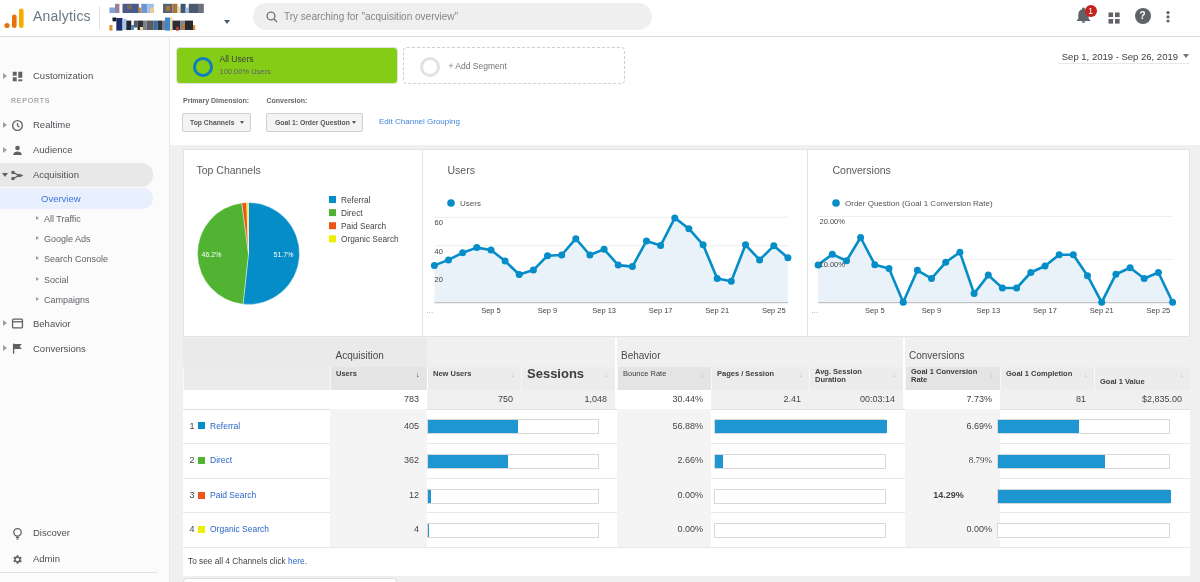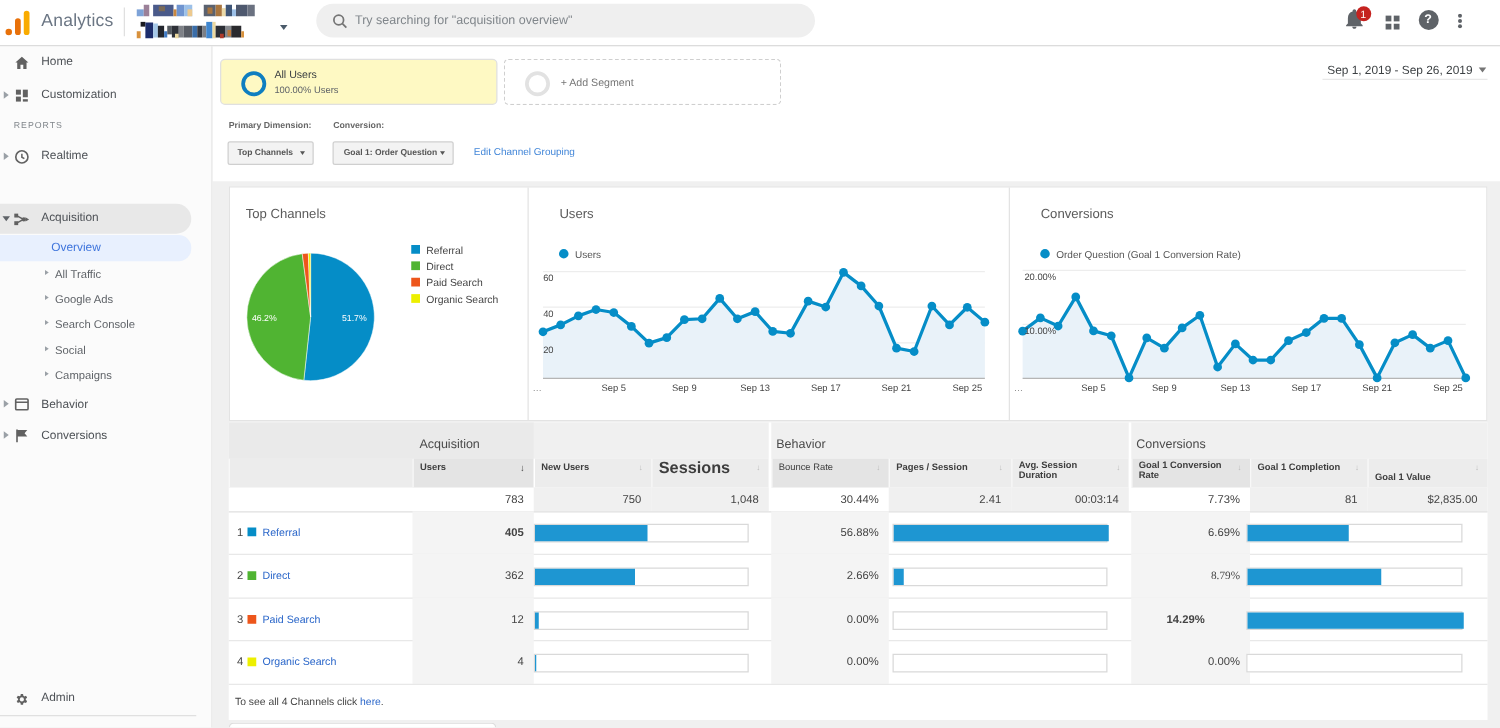--- a/index.html
+++ b/index.html
@@ -1,19 +1,19 @@
 <!DOCTYPE html>
 <html><head><meta charset="utf-8"><style>
 * { margin:0; padding:0; }
 body { width:1200px; height:582px; position:relative; overflow:hidden; font-family:"Liberation Sans", sans-serif; background:#f0f0f0; }
 </style></head>
 <body>
 <div style="position:absolute;left:170px;top:36px;width:1030px;height:546px;background:#f0f0f0"></div>
 <div style="position:absolute;left:170px;top:37px;width:1030px;height:108px;background:#fff">
-    <div style="position:absolute;left:5.5px;top:10px;width:220px;height:35px;background:#fef9c3;border:1px solid #e0e0e0;border-radius:4px">
+    <div style="position:absolute;left:5.5px;top:10px;width:220px;height:35px;background:#84cc16;border:1px solid #e0e0e0;border-radius:4px">
       <div style="position:absolute;left:16px;top:8.5px;width:14px;height:14px;border-radius:50%;border:3.8px solid #0e7ec0"></div>
       <div style="position:absolute;left:43px;top:6px;font-size:8.5px;color:#3c4043;white-space:nowrap">All Users</div>
       <div style="position:absolute;left:43px;top:19px;font-size:7.5px;color:#5f6368;white-space:nowrap">100.00% Users</div>
     </div>
     <div style="position:absolute;left:232.5px;top:10px;width:220px;height:35px;background:#fff;border:1px dashed #cfcfcf;border-radius:4px">
       <div style="position:absolute;left:16px;top:8.5px;width:14px;height:14px;border-radius:50%;border:3.8px solid #e2e2e2"></div>
       <div style="position:absolute;left:45px;top:13px;font-size:8.5px;color:#757575;white-space:nowrap">+ Add Segment</div>
     </div>
     <div style="position:absolute;right:22px;top:13.5px;font-size:9.5px;color:#3c4043;white-space:nowrap">Sep 1, 2019 - Sep 26, 2019</div>
     <div style="position:absolute;left:1013px;top:16.5px;width:0;height:0;border-left:3.5px solid transparent;border-right:3.5px solid transparent;border-top:4.5px solid #757575"></div>
@@ -97,44 +97,46 @@
       <rect x="7" y="7" width="4.6" height="4.6" fill="#5f6368"></rect>
     </svg>
     <div style="position:absolute;left:1134.5px;top:8.25px;width:16px;height:16px;border-radius:8px;background:#5f6368;color:#fff;font-size:10px;font-weight:bold;text-align:center;line-height:16px">?</div>
     <svg width="4" height="12" style="position:absolute;left:1166px;top:11px">
       <circle cx="2" cy="1.6" r="1.6" fill="#5f6368"></circle>
       <circle cx="2" cy="5.8" r="1.6" fill="#5f6368"></circle>
       <circle cx="2" cy="10" r="1.6" fill="#5f6368"></circle>
     </svg>
   </div>
 <div style="position:absolute;left:0;top:36px;width:170px;height:546px;background:#fbfbfb;border-right:1px solid #e8e8e8;box-sizing:border-box">
-    <div style="position:absolute;left:0;top:2px;width:153px;height:24px">
-      <svg width="13" height="13" viewBox="0 0 15 15" style="position:absolute;left:11px;top:50%;margin-top:-6.5px">
-        <path d="M7.5 1.5 L13.5 7 H11.8 V13 H8.8 V9 H6.2 V13 H3.2 V7 H1.5 Z" fill="#616161"></path>
-      </svg>
-      <div style="position:absolute;left:33px;top:6px;font-size:9.5px;color:#4d5156;white-space:nowrap">Home</div>
-    </div>
     <div style="position:absolute;left:0;top:28px;width:153px;height:24px">
       <div style="position:absolute;left:3px;top:8.5px;width:0;height:0;border-top:3px solid transparent;border-bottom:3px solid transparent;border-left:4px solid #9aa0a6"></div>
       <svg width="13" height="13" viewBox="0 0 15 15" style="position:absolute;left:11px;top:50%;margin-top:-6.5px">
         <rect x="2" y="2" width="4.6" height="4.6" fill="#616161"></rect>
         <rect x="8.4" y="2" width="4.6" height="7" fill="#616161"></rect>
         <rect x="2" y="8.4" width="4.6" height="4.6" fill="#616161"></rect>
         <rect x="8.4" y="10.8" width="4.6" height="2.2" fill="#616161"></rect>
       </svg>
       <div style="position:absolute;left:33px;top:6px;font-size:9.5px;color:#4d5156;white-space:nowrap">Customization</div>
     </div>
     <div style="position:absolute;left:11px;top:61px;font-size:7px;letter-spacing:0.8px;color:#80868b">REPORTS</div>
     <div style="position:absolute;left:0;top:77px;width:153px;height:24px">
       <div style="position:absolute;left:3px;top:8.5px;width:0;height:0;border-top:3px solid transparent;border-bottom:3px solid transparent;border-left:4px solid #9aa0a6"></div>
       <svg width="13" height="13" viewBox="0 0 15 15" style="position:absolute;left:11px;top:50%;margin-top:-6.5px">
         <circle cx="7.5" cy="7.5" r="5.6" fill="none" stroke="#616161" stroke-width="1.5"></circle>
         <path d="M7.5 4.5 V7.8 L9.8 9.1" fill="none" stroke="#616161" stroke-width="1.4"></path>
       </svg>
       <div style="position:absolute;left:33px;top:6px;font-size:9.5px;color:#4d5156;white-space:nowrap">Realtime</div>
+    </div>
+    <div style="position:absolute;left:0;top:102px;width:153px;height:24px">
+      <div style="position:absolute;left:3px;top:8.5px;width:0;height:0;border-top:3px solid transparent;border-bottom:3px solid transparent;border-left:4px solid #9aa0a6"></div>
+      <svg width="13" height="13" viewBox="0 0 15 15" style="position:absolute;left:11px;top:50%;margin-top:-6.5px">
+        <circle cx="7.5" cy="4.6" r="2.7" fill="#616161"></circle>
+        <path d="M2.5 12.8 C2.5 9.8 5 8.6 7.5 8.6 C10 8.6 12.5 9.8 12.5 12.8 Z" fill="#616161"></path>
+      </svg>
+      <div style="position:absolute;left:33px;top:6px;font-size:9.5px;color:#4d5156;white-space:nowrap">Audience</div>
     </div>
     <div style="position:absolute;left:0;top:127px;width:153px;height:24px;background:#e8e8e8;border-radius:0 12px 12px 0"></div>
     <div style="position:absolute;left:0;top:127px;width:153px;height:24px">
       <div style="position:absolute;left:2px;top:10px;width:0;height:0;border-left:3px solid transparent;border-right:3px solid transparent;border-top:4px solid #5f6368"></div>
       <svg width="13" height="13" viewBox="0 0 15 15" style="position:absolute;left:11px;top:50%;margin-top:-6.5px">
         <rect x="0.5" y="2.2" width="3.6" height="3.6" fill="#616161"></rect>
         <rect x="0.5" y="9.2" width="3.6" height="3.6" fill="#616161"></rect>
         <path d="M3.5 4.5 L9 7.5 M3.5 10.5 L9 7.5" fill="none" stroke="#616161" stroke-width="1.4"></path>
         <circle cx="9.3" cy="7.5" r="1.9" fill="#616161"></circle>
         <path d="M10.8 5.6 L14.2 7.5 L10.8 9.4 Z" fill="#616161"></path>
@@ -162,20 +164,28 @@
       </svg>
       <div style="position:absolute;left:33px;top:6px;font-size:9.5px;color:#4d5156;white-space:nowrap">Behavior</div>
     </div>
     <div style="position:absolute;left:0;top:300.5px;width:153px;height:24px">
       <div style="position:absolute;left:3px;top:8.5px;width:0;height:0;border-top:3px solid transparent;border-bottom:3px solid transparent;border-left:4px solid #9aa0a6"></div>
       <svg width="13" height="13" viewBox="0 0 15 15" style="position:absolute;left:11px;top:50%;margin-top:-6.5px">
         <path d="M3 1.8 V13.5" fill="none" stroke="#616161" stroke-width="1.5"></path>
         <path d="M3 2.2 H12.5 L10 5.2 L12.5 8.2 H3 Z" fill="#616161"></path>
       </svg>
       <div style="position:absolute;left:33px;top:6px;font-size:9.5px;color:#4d5156;white-space:nowrap">Conversions</div>
+    </div>
+    <div style="position:absolute;left:0;top:485px;width:153px;height:24px">
+      <svg width="13" height="13" viewBox="0 0 15 15" style="position:absolute;left:11px;top:50%;margin-top:-6.5px">
+        <circle cx="7.5" cy="6.2" r="4.3" fill="none" stroke="#616161" stroke-width="1.5"></circle>
+        <line x1="5.8" y1="12" x2="9.2" y2="12" stroke="#616161" stroke-width="1.5"></line>
+        <line x1="6.4" y1="13.9" x2="8.6" y2="13.9" stroke="#616161" stroke-width="1.5"></line>
+      </svg>
+      <div style="position:absolute;left:33px;top:6px;font-size:9.5px;color:#4d5156;white-space:nowrap">Discover</div>
     </div>
     <div style="position:absolute;left:0;top:511px;width:153px;height:24px">
       <svg width="13" height="13" viewBox="0 0 15 15" style="position:absolute;left:11px;top:50%;margin-top:-6.5px">
         <path fill="#616161" d="M13 8.6 c.03-.36.03-.74 0-1.1 l1.3-1 -1.06-1.84 -1.54.62 c-.28-.24-.6-.42-.94-.55 L10.5 3 h-2.12 l-.26 1.63 c-.34.13-.66.31-.94.55 l-1.54-.62 L4.58 6.4 l1.3 1 c-.03.36-.03.74 0 1.1 l-1.3 1 1.06 1.84 1.54-.62 c.28.24.6.42.94.55 L8.38 13 h2.12 l.26-1.63 c.34-.13.66-.31.94-.55 l1.54.62 1.06-1.84 Z" transform="translate(-1.9,-0.5)"></path>
         <circle cx="7.5" cy="7.5" r="1.9" fill="#fbfbfb"></circle>
       </svg>
       <div style="position:absolute;left:33px;top:6px;font-size:9.5px;color:#4d5156;white-space:nowrap">Admin</div>
     </div>
     <div style="position:absolute;left:0;top:536px;width:157px;height:1px;background:#e0e0e0"></div>
   </div>
@@ -346,21 +356,21 @@
     <div style="position:absolute;left:722px;top:56.5px;width:87px;text-align:right;font-size:9px;color:#444;font-weight:normal;white-space:nowrap;">7.73%</div>
     <div style="position:absolute;left:817px;top:56.5px;width:86px;text-align:right;font-size:9px;color:#444;font-weight:normal;white-space:nowrap;">81</div>
     <div style="position:absolute;left:911px;top:56.5px;width:88px;text-align:right;font-size:9px;color:#444;font-weight:normal;white-space:nowrap;">$2,835.00</div>
     <div style="position:absolute;left:0;top:71px;width:1007px;height:1px;background:#e0e0e0"></div>
     <div style="position:absolute;left:147px;top:71.0px;width:97px;height:34.6px;background:#f4f4f4;"></div>
     <div style="position:absolute;left:434px;top:71.0px;width:94px;height:34.6px;background:#f4f4f4;"></div>
     <div style="position:absolute;left:722px;top:71.0px;width:95px;height:34.6px;background:#f4f4f4;"></div>
     <div style="position:absolute;left:6.5px;top:83.1px;font-size:9px;color:#444">1</div>
     <div style="position:absolute;left:15px;top:84.8px;width:7px;height:7px;background:#058dc7"></div>
     <div style="position:absolute;left:27px;top:83.1px;font-size:8.5px;color:#2a66c9;white-space:nowrap">Referral</div>
-    <div style="position:absolute;left:147px;top:83.1px;width:89px;text-align:right;font-size:9px;color:#444;font-weight:bold;white-space:nowrap;">405</div>
+    <div style="position:absolute;left:147px;top:83.1px;width:89px;text-align:right;font-size:9px;color:#444;font-weight:normal;white-space:nowrap;">405</div>
     <div style="position:absolute;left:434px;top:83.1px;width:86px;text-align:right;font-size:9px;color:#444;font-weight:normal;white-space:nowrap;">56.88%</div>
     <div style="position:absolute;left:722px;top:83.1px;width:87px;text-align:right;font-size:9px;color:#444;font-weight:normal;white-space:nowrap;">6.69%</div>
     <div style="position:absolute;left:244px;top:81.8px;width:172px;height:15px;background:#fff;border:1px solid #d9d9d9;box-sizing:border-box"></div>
     <div style="position:absolute;left:245px;top:82.8px;width:89.5px;height:13px;background:#1e96d2"></div>
     <div style="position:absolute;left:531px;top:81.8px;width:172px;height:15px;background:#fff;border:1px solid #d9d9d9;box-sizing:border-box"></div>
     <div style="position:absolute;left:532px;top:82.8px;width:172.0px;height:13px;background:#1e96d2"></div>
     <div style="position:absolute;left:814px;top:81.8px;width:173px;height:15px;background:#fff;border:1px solid #d9d9d9;box-sizing:border-box"></div>
     <div style="position:absolute;left:815px;top:82.8px;width:81.0px;height:13px;background:#1e96d2"></div>
     <div style="position:absolute;left:0;top:105.6px;width:1007px;height:1px;background:#e8e8e8"></div>
     <div style="position:absolute;left:147px;top:105.6px;width:97px;height:34.6px;background:#f4f4f4;"></div>

